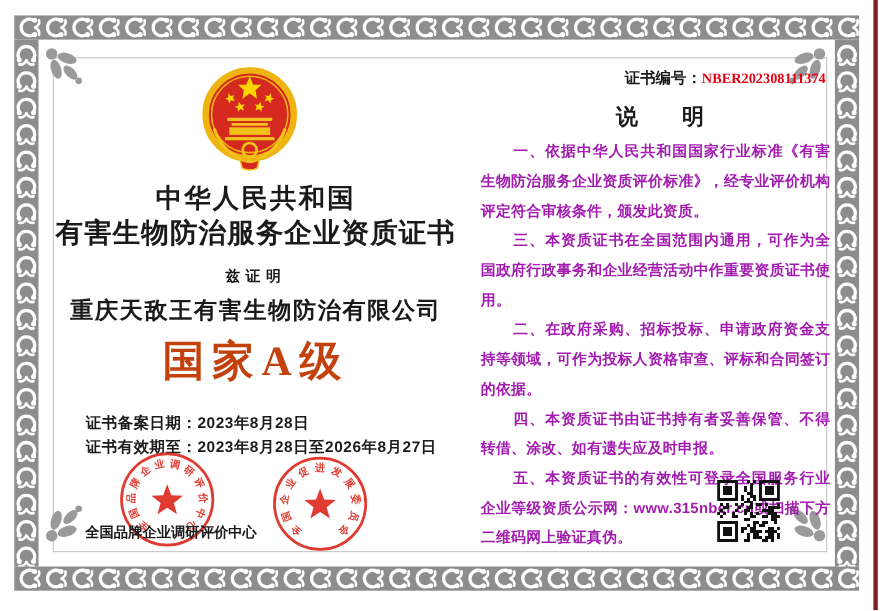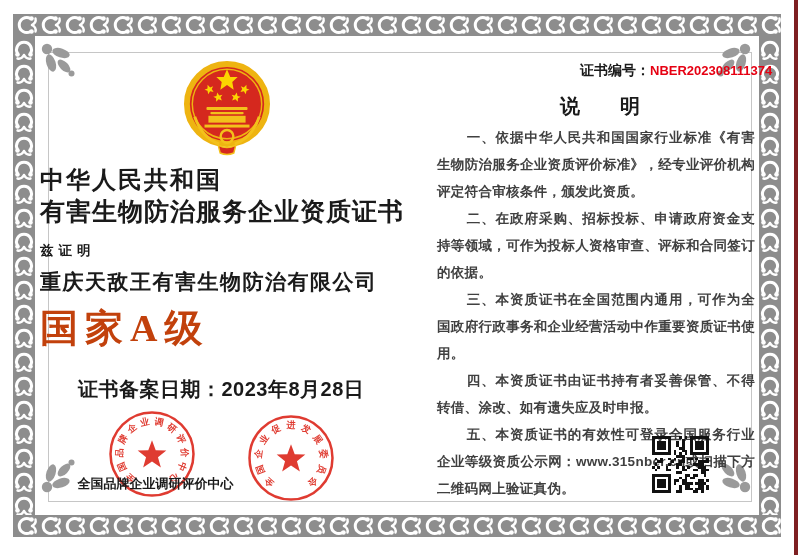--- a/index.html
+++ b/index.html
@@ -17,51 +17,51 @@
   .inner-line{position:absolute;left:48px;top:52px;width:702px;height:448px;border:1px solid #c6c6c6;}
   .flourish{position:absolute;width:36px;height:36px;fill:#9a9a9a;}
   .fl-tl{left:40px;top:42px;}
   .fl-tr{left:716px;top:42px;transform:scaleX(-1);}
   .fl-bl{left:40px;top:458px;transform:scaleY(-1);}
   .fl-br{left:716px;top:458px;transform:scale(-1,-1);}
   
   .edge-line{position:absolute;left:794px;top:0;width:4px;height:555px;background:#7e2022;}
   
   .emblem{position:absolute;left:183px;top:58px;width:88px;height:98px;}
-  .lcol{position:absolute;left:40px;width:385px;}
+  .lcol{position:absolute;left:40px;width:385px;text-align:center;}
   .title1{top:164px;font-size:24px;font-weight:bold;letter-spacing:2px;}
   .title2{top:195px;font-size:25px;font-weight:bold;letter-spacing:1px;}
   .declare{top:242px;font-size:13.5px;font-weight:600;letter-spacing:5px;}
   .company{top:268px;font-size:21px;font-weight:700;letter-spacing:1.5px;}
   .grade{top:303px;font-size:38px;font-weight:bold;letter-spacing:7px;
          font-family:"Liberation Serif","DejaVu Serif",serif;color:#c2410c;}
-  .date-line{position:absolute;left:78px;font-size:20px;font-weight:700;letter-spacing:.5px;}
+  .date-line{position:absolute;left:78px;font-size:14px;font-weight:700;letter-spacing:.5px;}
   .date1{top:376px;}
   .date2{top:398px;}
   
   .seal{position:absolute;width:88px;height:88px;opacity:.92;}
   .seal-1{left:108px;top:410px;}
   .seal-2{left:247px;top:414px;}
   .seal-ring{fill:none;stroke:#dd2b20;stroke-width:4px;}
   .seal-star{fill:#dd2b20;}
   .ring-char{fill:#dd2b20;font-size:14.5px;font-weight:bold;text-anchor:middle;dominant-baseline:central;
              font-family:"Liberation Sans","DejaVu Sans",sans-serif;}
   .seal-caption{position:absolute;width:195px;text-align:center;font-size:13px;font-weight:700;color:#1a1a1a;}
   .cap-1{left:58px;top:475px;}
   .cap-2{left:195px;top:478px;}
   
-  .cert-num{position:absolute;left:580px;top:62px;font-size:14px;white-space:nowrap;}
+  .cert-num{position:absolute;left:568px;top:62px;font-size:14px;white-space:nowrap;font-family:Liberation Serif, serif;}
   .cn-label{font-weight:bold;color:#1a1a1a;}
   .cn-value{font-weight:600;color:#e60012;font-size:13px;}
   .instr-heading{position:absolute;left:440px;top:93px;width:320px;text-align:center;
                  font-size:20px;font-weight:bold;}
   .instr-heading span{letter-spacing:2em;margin-right:-2em;}
   .instr-body{position:absolute;left:437px;top:124px;width:318px;}
   .instr-body p{margin:0;text-indent:2.2em;font-size:13.5px;font-weight:700;line-height:27px;
-                text-align:justify;letter-spacing:.3px;color:#404040;}
+                text-align:justify;letter-spacing:.3px;color:#a21caf;}
   .qr{position:absolute;left:652px;top:436px;width:57px;height:57px;}
   .defs-holder{position:absolute;width:0;height:0;overflow:hidden;}
 </style>
 </head>
 <body>
 
 <div class="page">
 
   <svg class="defs-holder" aria-hidden="true">
     <defs>
@@ -235,20 +235,23 @@
 
   <div class="lcol title1">中华人民共和国</div>
   <div class="lcol declare">兹证明</div>
   <div class="lcol title2">有害生物防治服务企业资质证书</div>
   <div class="lcol company">重庆天敌王有害生物防治有限公司</div>
   <div class="lcol grade">国家A级</div>
 
   <div class="date-line date1">
     <span>证书备案日期：</span><span>2023年8月28日</span>
   </div>
+  <div class="date-line date2">
+    <span>证书有效期至：</span><span>2023年8月28日至2026年8月27日</span>
+  </div>
 
   <svg class="seal seal-1" viewBox="0 0 140 140">
     <circle class="seal-ring" cx="70" cy="70" r="66"></circle>
     <polygon class="seal-star" points="70,48 75.9,63.9 92.8,64.6 79.5,75.1 84.1,91.4 70,82 55.9,91.4 60.5,75.1 47.2,64.6 64.1,63.9"></polygon>
   <text x="35.20520846933937" y="108.64353092482449" transform="rotate(-138 35.20520846933937 108.64353092482449)" class="ring-char">全</text>
       <text x="22.101570038027795" y="90.24204552850435" transform="rotate(-112.9090909090909 22.101570038027795 90.24204552850435)" class="ring-char">国</text>
       <text x="18.037697514375374" y="68.02032315959171" transform="rotate(-87.81818181818181 18.037697514375374 68.02032315959171)" class="ring-char">品</text>
       <text x="23.780556669943977" y="46.17222087017467" transform="rotate(-62.727272727272734 23.780556669943977 46.17222087017467)" class="ring-char">牌</text>
       <text x="38.24631025895722" y="28.821083212041692" transform="rotate(-37.63636363636364 38.24631025895722 28.821083212041692)" class="ring-char">企</text>
       <text x="58.70486825077359" y="19.241552439346435" transform="rotate(-12.545454545454547 58.70486825077359 19.241552439346435)" class="ring-char">业</text>
@@ -279,22 +282,22 @@
   <div class="cert-num">
     <span class="cn-label">证书编号：</span><span class="cn-value">NBER202308111374</span>
   </div>
 
   <div class="instr-heading">
     <span>说明</span>
   </div>
 
   <div class="instr-body">
     <p>一、依据中华人民共和国国家行业标准《有害生物防治服务企业资质评价标准》，经专业评价机构评定符合审核条件，颁发此资质。</p>
+    <p>三、本资质证书在全国范围内通用，可作为全国政府行政事务和企业经营活动中作重要资质证书使用。</p>
     <p>二、在政府采购、招标投标、申请政府资金支持等领域，可作为投标人资格审查、评标和合同签订的依据。</p>
-    <p>三、本资质证书在全国范围内通用，可作为全国政府行政事务和企业经营活动中作重要资质证书使用。</p>
     <p>四、本资质证书由证书持有者妥善保管、不得转借、涂改、如有遗失应及时申报。</p>
     <p>五、本资质证书的有效性可登录全国服务行业企业等级资质公示网：www.315nber.cn或扫描下方二维码网上验证真伪。</p>
   </div>
 
   <svg class="qr" viewBox="0 0 21 21" shape-rendering="crispEdges">
       <rect x="0" y="0" width="1" height="1" fill="#111111"></rect>
       <rect x="1" y="0" width="1" height="1" fill="#111111"></rect>
       <rect x="2" y="0" width="1" height="1" fill="#111111"></rect>
       <rect x="3" y="0" width="1" height="1" fill="#111111"></rect>
       <rect x="4" y="0" width="1" height="1" fill="#111111"></rect>

